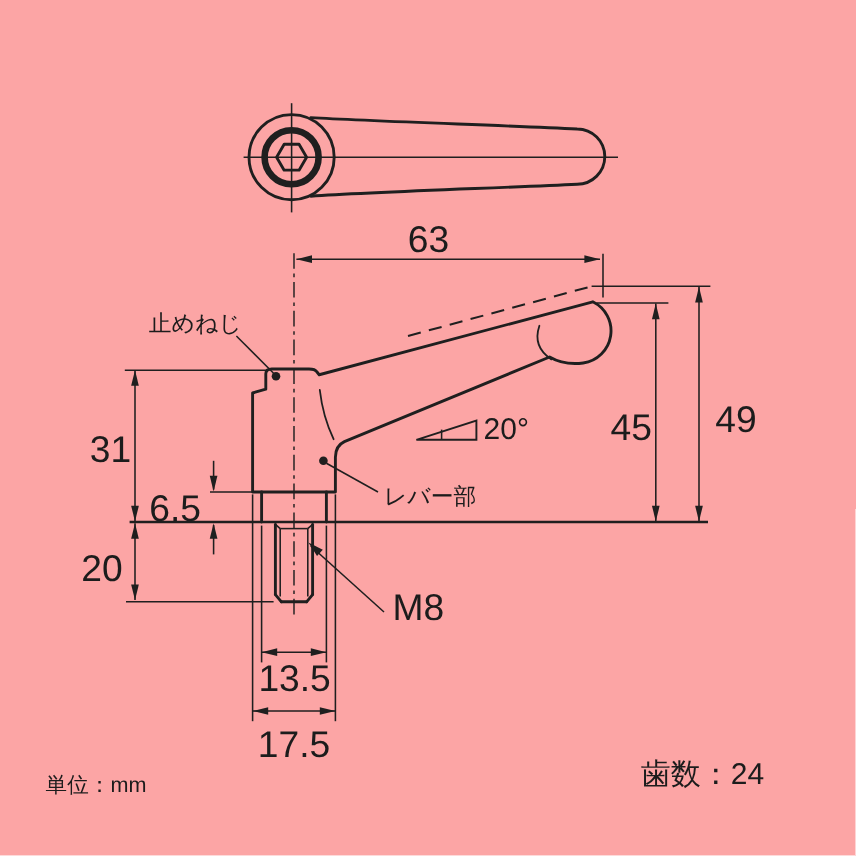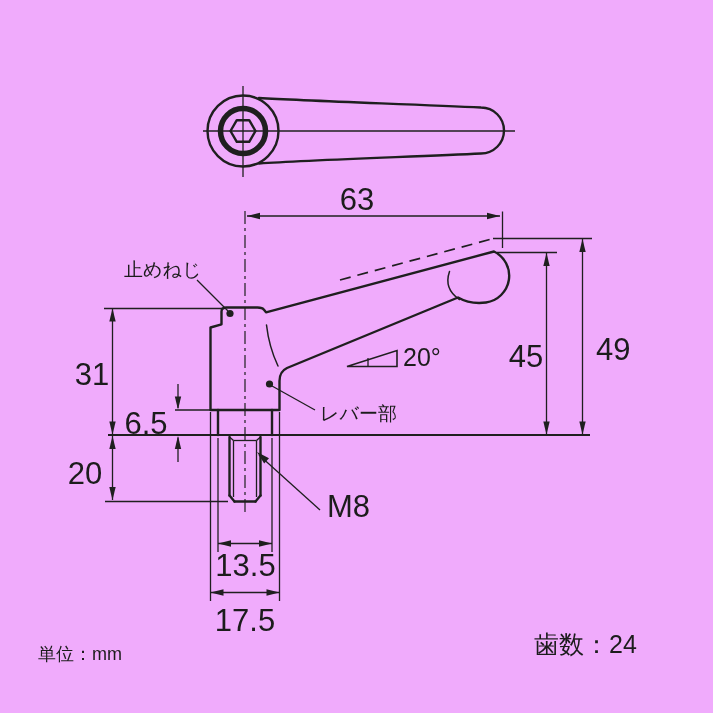--- a/index.html
+++ b/index.html
@@ -1,16 +1,16 @@
 <!DOCTYPE html>
 <html><head>
 <meta charset="utf-8">
 <style>
   html,body{margin:0;padding:0;background:#ffffff;}
-  .stage{width:713px;height:713px;position:relative;background:#f0abfc;overflow:hidden;
+  .stage{width:713px;height:713px;position:relative;background:#fca5a5;overflow:hidden;
          font-family:"Liberation Sans","DejaVu Sans",sans-serif;}
   svg{display:block;}
   .outline{fill:none;stroke:#1f1f1f;stroke-width:2.4;stroke-linejoin:round;stroke-linecap:round;}
   .thin{fill:none;stroke:#1f1f1f;stroke-width:1.3;}
   .contour{fill:none;stroke:#1f1f1f;stroke-width:1.5;stroke-linecap:round;}
   .dimline{fill:none;stroke:#1f1f1f;stroke-width:1.3;}
   .hidden-line{fill:none;stroke:#1f1f1f;stroke-width:1.7;stroke-dasharray:11 7;}
   .centerline{fill:none;stroke:#1f1f1f;stroke-width:1.2;stroke-dasharray:13 4 3 4;}
   .arrow{fill:#1f1f1f;stroke:none;}
   .dot{fill:#1f1f1f;stroke:none;}

